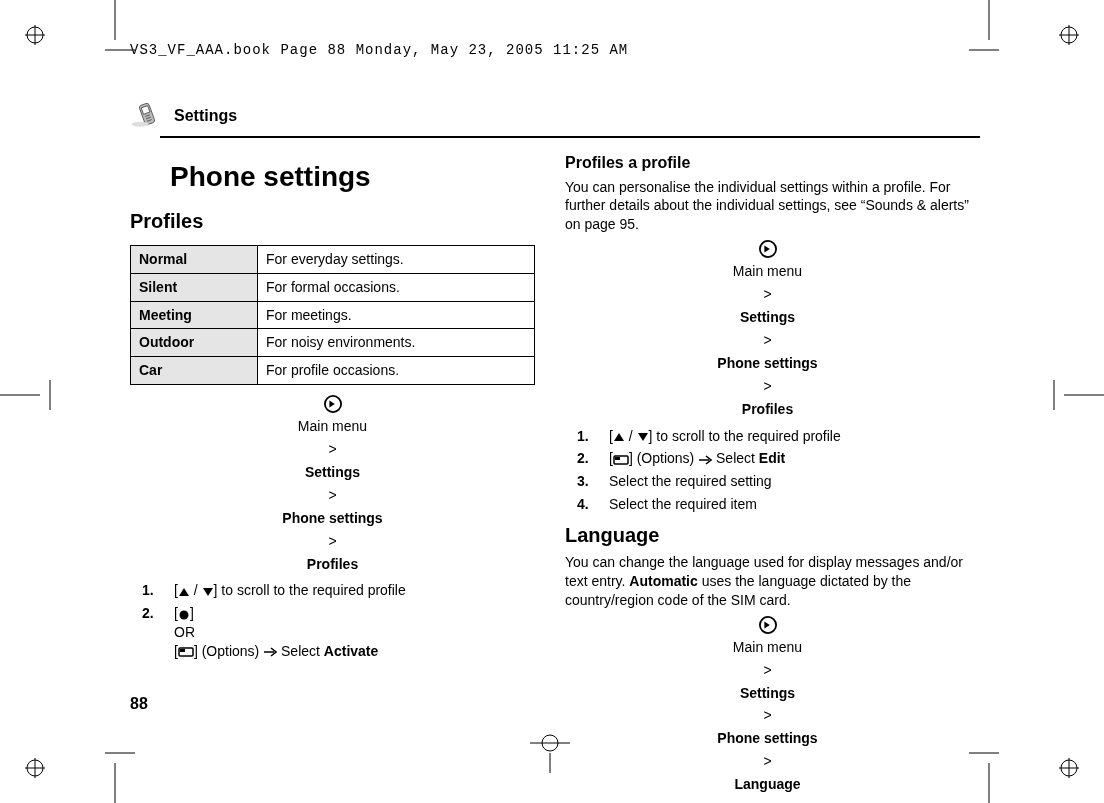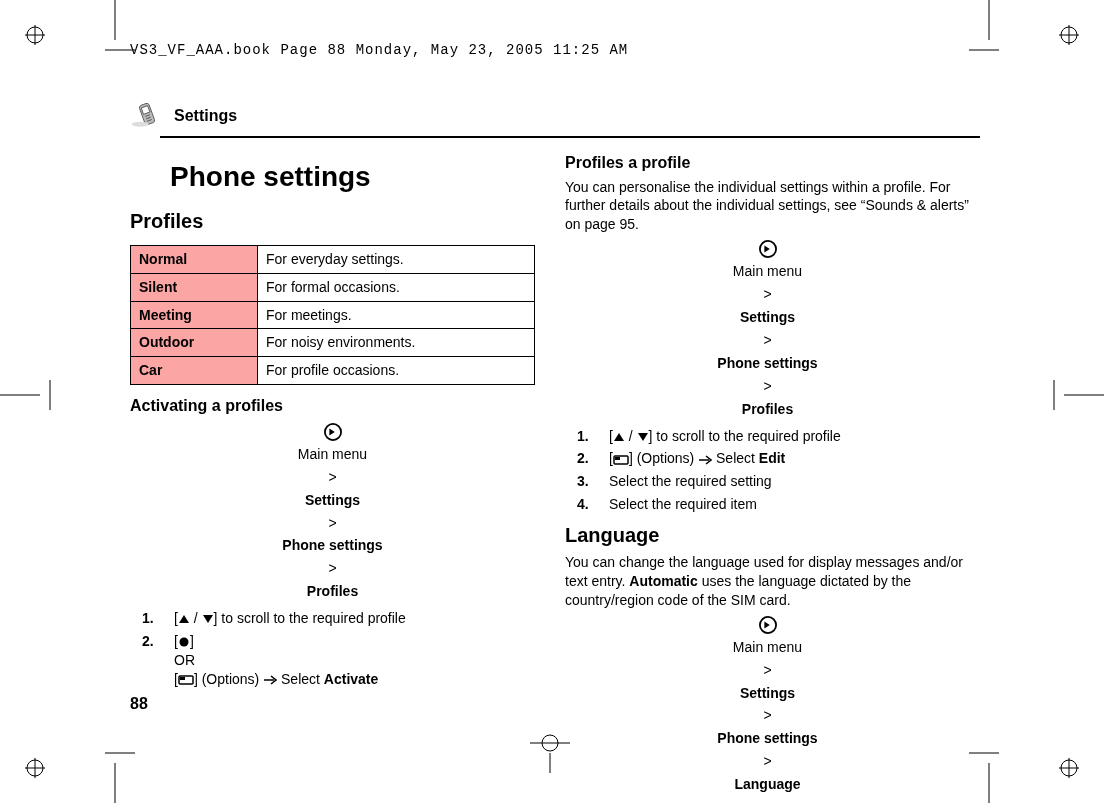--- a/index.html
+++ b/index.html
@@ -86,21 +86,21 @@
     border-collapse: collapse;
     width: 100%;
     margin: 10px 0;
   }
   table.profile-table td {
     border:1px solid #000;
     padding: 4px 8px;
     font-size:14px;
   }
   table.profile-table td.label {
-    background:#fca5a5;
+    background:#e5e5e5;
     font-weight:bold;
     width: 110px;
   }
   .nav-line {
     display:flex;
     align-items:center;
     gap:4px;
     margin:6px 0;
     flex-wrap: wrap;
     flex-direction: column;
@@ -237,21 +237,20 @@
                 <td class="label">Outdoor</td>
                 <td>For noisy environments.</td>
               </tr>
           <tr>
                 <td class="label">Car</td>
                 <td>For profile occasions.</td>
               </tr>
         </tbody>
           </table>
 
-        <h3 class="subsub">Activating a profiles</h3>
 
         <div class="nav-line">
           <span class="nav-arrow">
               <svg viewBox="0 0 20 20">
                 <circle cx="10" cy="10" r="9" fill="none" stroke="#000" stroke-width="2"></circle>
                 <path d="M6 6 L12 10 L6 14 Z" fill="#000"></path>
               </svg>
             </span>
           <span>Main menu</span>
           <span class="gt">&gt;</span>

